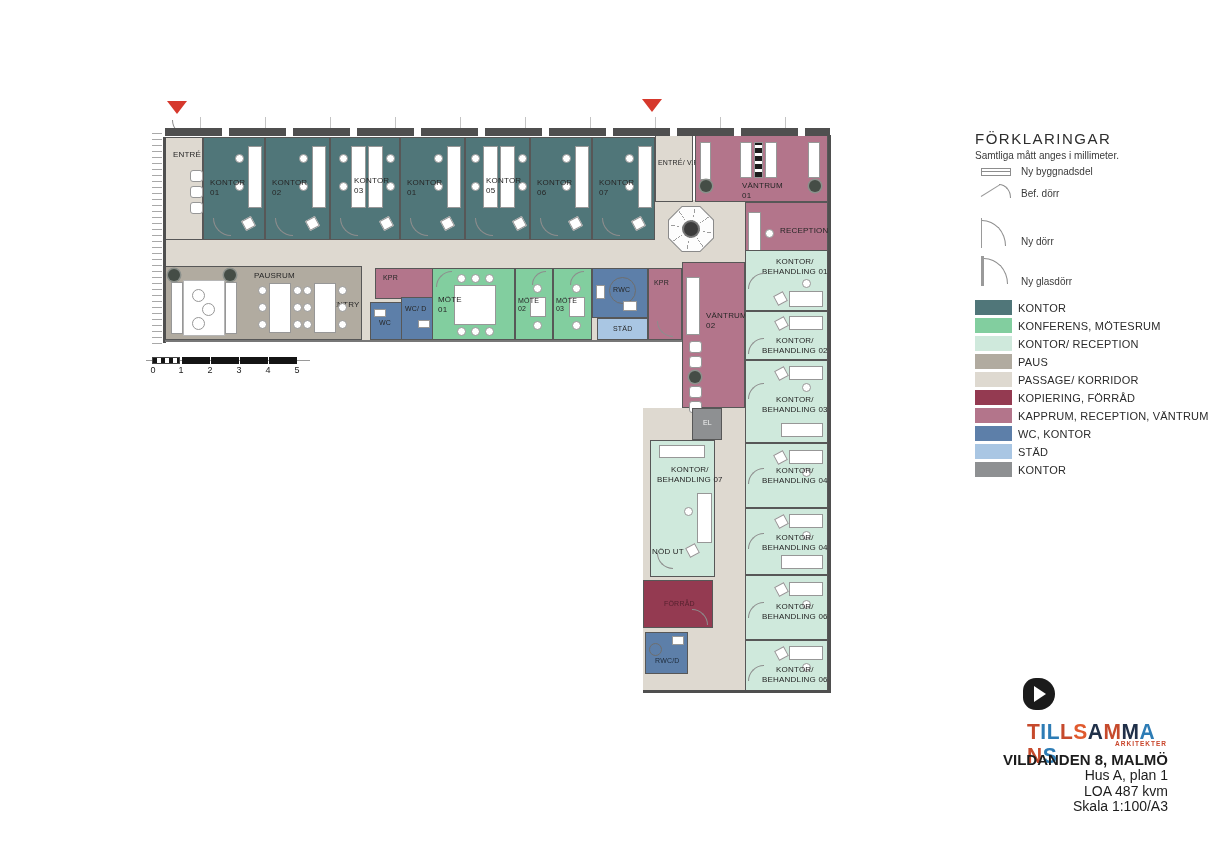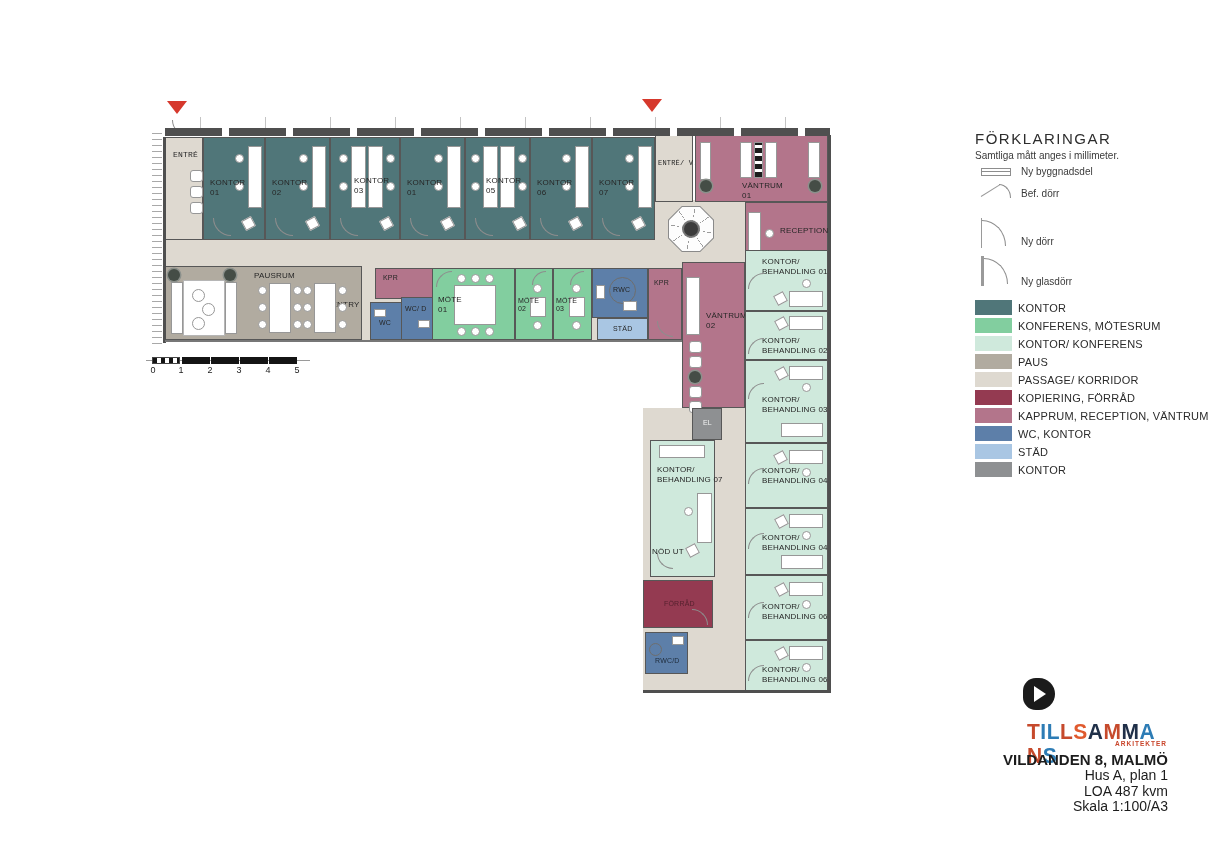--- a/index.html
+++ b/index.html
@@ -3,23 +3,23 @@
 <meta charset="utf-8">
 <style>
   html,body{margin:0;padding:0;}
   body{width:1220px;height:860px;position:relative;background:#fff;
        font-family:"Liberation Sans",sans-serif;overflow:hidden;color:#2a2a2a;}
   .abs{position:absolute;}
   
   .room{position:absolute;box-sizing:border-box;border:1px solid #575757;}
   .c-kontor{background:var(--kontor);}
   .c-konferens{background:var(--konferens);}
-  .c-behandling{background:var(--behandling);}
+  .c-behandling{background:var(--behandling);text-align:center;}
   .c-paus{background:var(--paus);}
-  .c-passage{background:var(--passage);font-family:Liberation Mono, monospace;}
+  .c-passage{background:var(--passage);}
   .c-kopiering{background:var(--kopiering);}
   .c-kapprum{background:var(--kapprum);}
   .c-wc{background:var(--wc);}
   .c-stad{background:var(--stad);}
   .c-teknik{background:var(--teknik);}
   .base{border:none;}
   .rlabel{position:absolute;font-size:8px;line-height:1.2;color:#262626;letter-spacing:.2px;white-space:nowrap;}
   .rlabel.small{font-size:7px;}
   .furn{position:absolute;background:#fff;border:1px solid #979797;box-sizing:border-box;}
   .chair{position:absolute;width:9px;height:9px;border-radius:50%;background:#fff;border:1px solid #979797;box-sizing:border-box;}
@@ -413,21 +413,21 @@
   <div class="lg-colrow" style="top:170px">
     <span class="lg-swatch" style="background: rgb(80, 118, 121);"></span>
     <span class="lg-collabel">KONTOR</span>
   </div>
   <div class="lg-colrow" style="top:188px">
     <span class="lg-swatch" style="background: rgb(130, 206, 159);"></span>
     <span class="lg-collabel">KONFERENS, MÖTESRUM</span>
   </div>
   <div class="lg-colrow" style="top:206px">
     <span class="lg-swatch" style="background: rgb(207, 233, 220);"></span>
-    <span class="lg-collabel">KONTOR/ KONFERENS</span>
+    <span class="lg-collabel">KONTOR/ RECEPTION</span>
   </div>
   <div class="lg-colrow" style="top:224px">
     <span class="lg-swatch" style="background: rgb(177, 171, 160);"></span>
     <span class="lg-collabel">PAUS</span>
   </div>
   <div class="lg-colrow" style="top:242px">
     <span class="lg-swatch" style="background: rgb(222, 217, 208);"></span>
     <span class="lg-collabel">PASSAGE/ KORRIDOR</span>
   </div>
   <div class="lg-colrow" style="top:260px">

